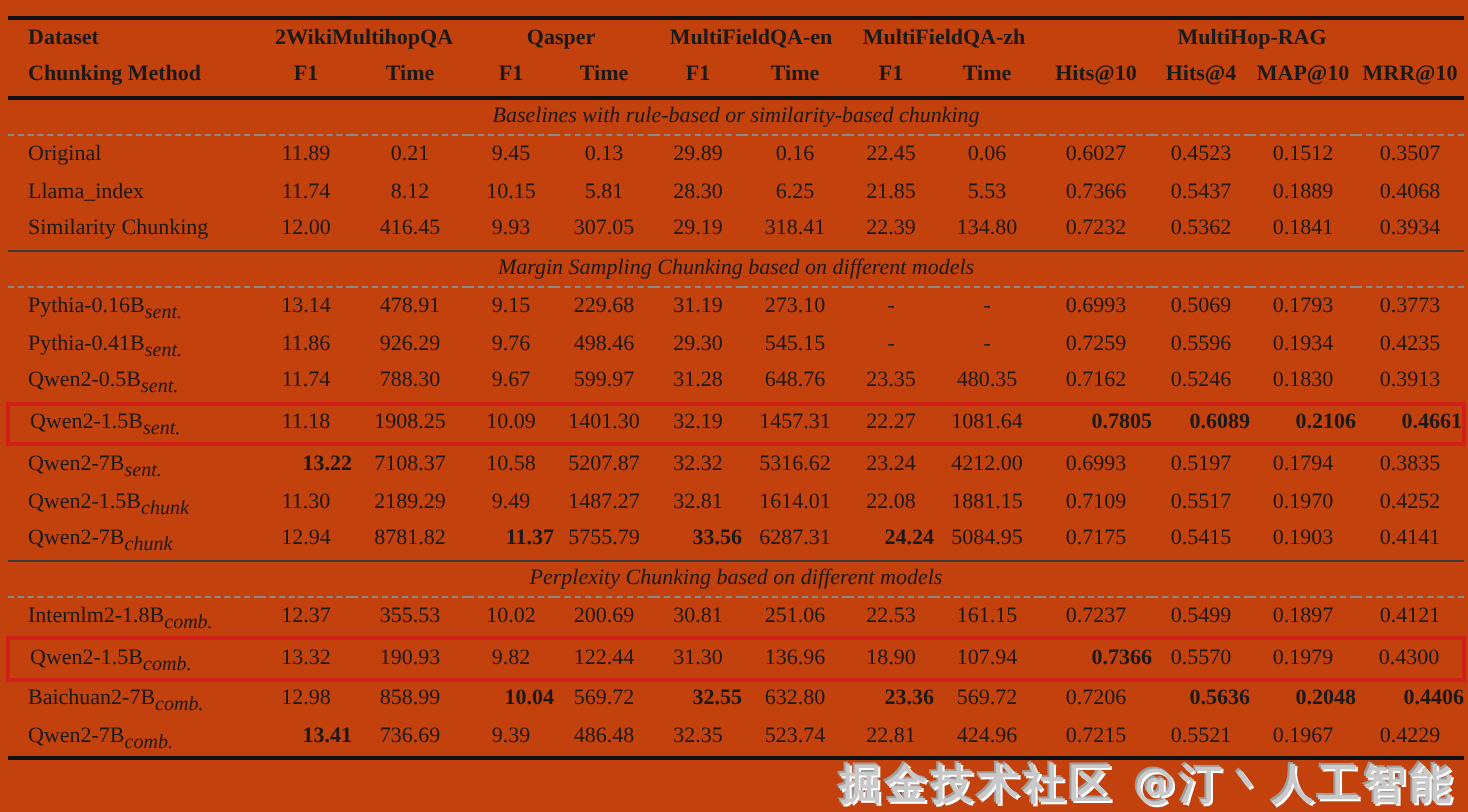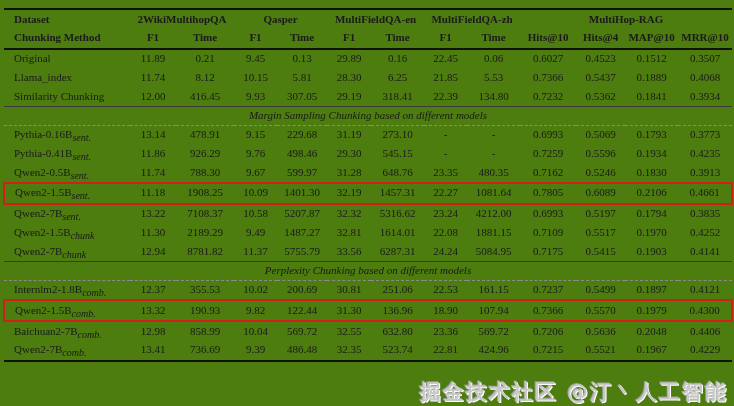--- a/index.html
+++ b/index.html
@@ -1,28 +1,28 @@
 <!DOCTYPE html>
 <html style="--hl: #d21f1a;"><head>
 <meta charset="utf-8">
 <style>
   html,body{margin:0;padding:0;background:#ffffff;}
-  #page{position:relative;width:734px;height:406px;background:#4d7c0f;overflow:hidden;
+  #page{position:relative;width:734px;height:406px;background:#c2410c;overflow:hidden;
         font-family:"Liberation Serif","DejaVu Serif",serif;color:#1a1a1a;}
   table{border-collapse:collapse;table-layout:fixed;width:728px;
         position:absolute;top:8px;left:3px;border-top:2.5px solid #111;border-bottom:2px solid #111;}
   td,th{font-size:11px;line-height:1.25;padding:2.5px 0;text-align:center;vertical-align:middle;
         overflow:hidden;white-space:nowrap;font-weight:normal;}
   th{font-weight:bold;}
   th.lft, td.name{text-align:left;padding-left:10px;}
   tr.hdr2 th{border-bottom:2px solid #111;margin-top:48px;}
   td.name sub{font-size:10px;font-style:italic;line-height:0;}
   tr.section-title td{font-style:italic;padding:2px 0;border-bottom:1.2px dashed #8a8a8a;}
   tr.section-title.with-top td{border-top:1.2px solid #3a3a3a;font-style:italic;}
-  td.b{font-weight:normal;}
+  td.b{font-weight:bold;text-align:right;}
   tr.boxed td{border-top:2.5px solid var(--hl);border-bottom:2.5px solid var(--hl);margin-top:32px;}
   tr.boxed td:first-child{border-left:2.5px solid var(--hl);}
   tr.boxed td:last-child{border-right:2.5px solid var(--hl);}
   #watermark{position:absolute;right:6px;bottom:0px;font-size:21px;font-weight:bold;
         letter-spacing:2px;color:#c9c9c9;white-space:nowrap;
         font-family:"DejaVu Sans","Liberation Sans",sans-serif;
         text-shadow:1px 1px 0 #ffffff,-1px -1px 0 #9e9e9e;}
 </style>
 </head>
 <body>
@@ -64,20 +64,23 @@
         <th>Time</th>
         <th>F1</th>
         <th>Time</th>
         <th>Hits@10</th>
         <th>Hits@4</th>
         <th>MAP@10</th>
         <th>MRR@10</th>
       </tr>
     </tbody>
     <tbody>
+        <tr class="section-title">
+          <td colspan="13">Baselines with rule-based or similarity-based chunking</td>
+        </tr>
         <tr>
           <td class="name">Original</td>
           <td>11.89</td>
           <td>0.21</td>
           <td>9.45</td>
           <td>0.13</td>
           <td>29.89</td>
           <td>0.16</td>
           <td>22.45</td>
           <td>0.06</td>

